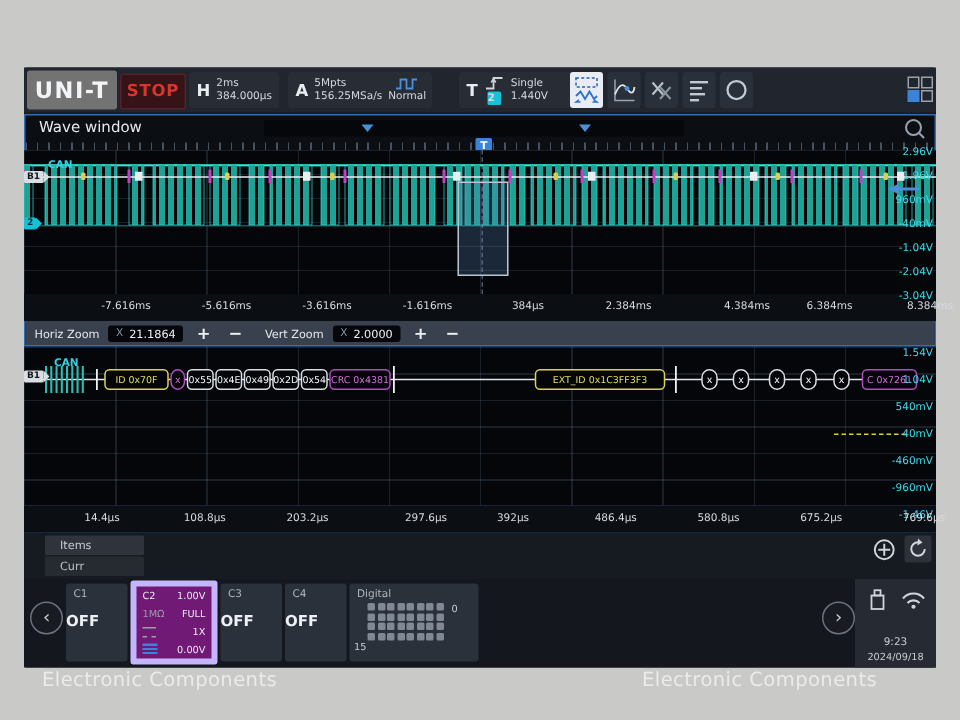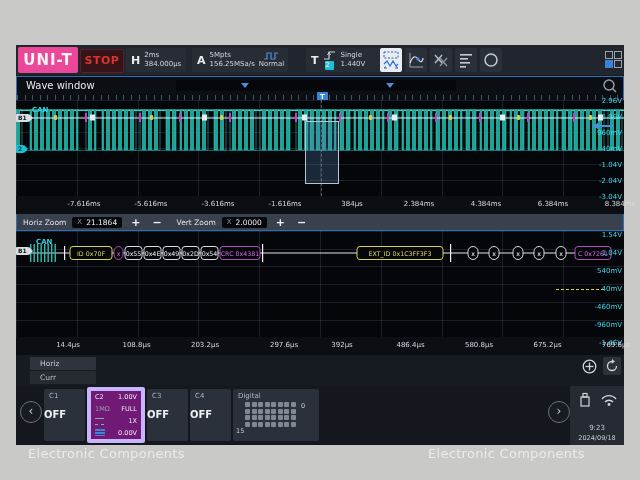--- a/index.html
+++ b/index.html
@@ -1,21 +1,21 @@
 <!DOCTYPE html>
 <html><head>
 <meta charset="utf-8">
 <style>
   html,body{margin:0;padding:0;}
   body{width:640px;height:480px;background:#c9cac8;font-family:"DejaVu Sans","Liberation Sans",sans-serif;overflow:hidden;position:relative;}
   .abs{position:absolute;}
   #scope{position:absolute;left:16px;top:45px;width:608px;height:400px;background:#161a21;border-radius:2px;}
   
   .topbar{position:absolute;left:0;top:0;width:608px;height:30px;background:#21252d;}
-  .logo{position:absolute;left:2px;top:2px;width:60px;height:26px;background:#ec4899;color:#f2f4f6;font-weight:bold;font-size:15px;letter-spacing:1px;text-align:center;line-height:26px;border-radius:2px;}
+  .logo{position:absolute;left:2px;top:2px;width:60px;height:26px;background:#737373;color:#f2f4f6;font-weight:bold;font-size:15px;letter-spacing:1px;text-align:center;line-height:26px;border-radius:2px;}
   .stopbtn{position:absolute;left:64px;top:4px;width:42px;height:22px;background:#351317;border:1px solid #57202a;border-radius:2px;color:#d8352f;font-weight:bold;font-size:11px;text-align:center;line-height:21px;letter-spacing:.5px;}
   .grp{position:absolute;top:3px;height:24px;background:#272c35;border-radius:2px;display:flex;align-items:center;gap:4px;padding:0 5px;box-sizing:border-box;}
   .gkey{color:#e8ecf0;font-weight:bold;font-size:11px;}
   .gcol{display:flex;flex-direction:column;line-height:9px;}
   .gcol span{color:#d4d9df;font-size:7px;text-align:left;}
   .icnbtn{position:absolute;top:3px;width:22px;height:24px;background:#2a303a;border-radius:2px;display:flex;align-items:center;justify-content:center;}
   .icnbtn.active{background:#e9edf3;}
   .t2badge{background:#17c1d8;color:#06252b;font-size:7px;font-weight:bold;width:9px;height:9px;line-height:9px;text-align:center;border-radius:1px;}
   
   .wavepanel{position:absolute;left:0;top:31px;width:608px;height:279px;border:1px solid #2f6fb8;box-sizing:border-box;background:#0b0e13;}
@@ -329,21 +329,21 @@
         </g>
       </svg>
     <div class="abs" style="left:540px;top:58px;width:48px;border-top:1.5px dashed #d8cf4a;"></div>
   </div>
   <div class="canlbl" style="left:20px;top:193px;">CAN</div>
   <div class="tag" style="top:202px;">B1</div>
 
   <div class="axisrow" style="top:292px;height:18px;"></div>
 
   <div class="tabs">
-    <div class="tab" style="top:0;background:#2e333c;">Horiz</div>
+    <div class="tab" style="top:0;background:#2e333c;">Items</div>
     <div class="tab" style="top:14px;background:#262b32;color:#b9c0c7;">Curr</div>
   </div>
   <svg class="abs" style="left:566px;top:314px;" width="15" height="15">
     <circle cx="7.5" cy="7.5" r="6.3" fill="none" stroke="#cfd5db" stroke-width="1.3"></circle>
       <line x1="7.5" y1="3.5" x2="7.5" y2="11.5" stroke="#cfd5db" stroke-width="1.3"></line>
       <line x1="3.5" y1="7.5" x2="11.5" y2="7.5" stroke="#cfd5db" stroke-width="1.3"></line>
   </svg>
   <div class="abs" style="left:587px;top:312px;width:18px;height:18px;background:#2c313a;border-radius:2px;">
     <svg width="18" height="18">
       <path d="M13.5,9 A4.5,4.5 0 1 1 9,4.5" fill="none" stroke="#cfd5db" stroke-width="1.3"></path>
@@ -456,21 +456,21 @@
     <div class="vlab" style="top:240px;">40mV</div>
     <div class="vlab" style="top:258px;">-460mV</div>
     <div class="vlab" style="top:276px;">-960mV</div>
     <div class="vlab" style="top:294px;">-1.46V</div>
     <div class="tlab" style="left:38px;top:155px;">-7.616ms</div>
     <div class="tlab" style="left:105px;top:155px;">-5.616ms</div>
     <div class="tlab" style="left:172px;top:155px;">-3.616ms</div>
     <div class="tlab" style="left:239px;top:155px;">-1.616ms</div>
     <div class="tlab" style="left:306px;top:155px;">384µs</div>
     <div class="tlab" style="left:373px;top:155px;">2.384ms</div>
-    <div class="tlab" style="left:440px;top:155px;">4.384ms</div>
+    <div class="tlab" style="left:452px;top:155px;">4.384ms</div>
     <div class="tlab" style="left:507px;top:155px;">6.384ms</div>
     <div class="tlab" style="left:574px;top:155px;">8.384ms</div>
     <div class="tlab" style="left:22px;top:296px;">14.4µs</div>
     <div class="tlab" style="left:90.5px;top:296px;">108.8µs</div>
     <div class="tlab" style="left:159px;top:296px;">203.2µs</div>
     <div class="tlab" style="left:238px;top:296px;">297.6µs</div>
     <div class="tlab" style="left:296px;top:296px;">392µs</div>
     <div class="tlab" style="left:364.5px;top:296px;">486.4µs</div>
     <div class="tlab" style="left:433px;top:296px;">580.8µs</div>
     <div class="tlab" style="left:501.5px;top:296px;">675.2µs</div>

